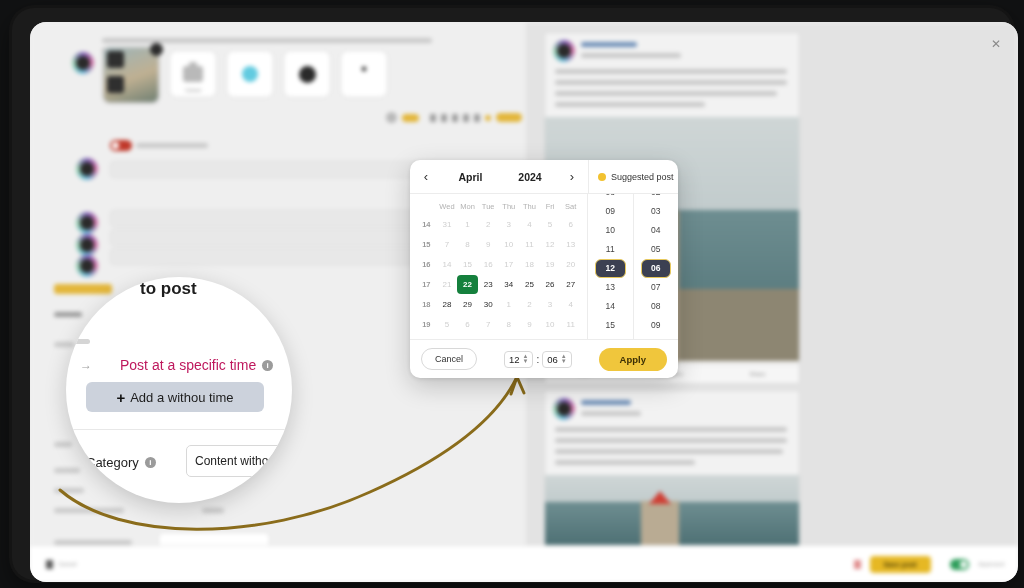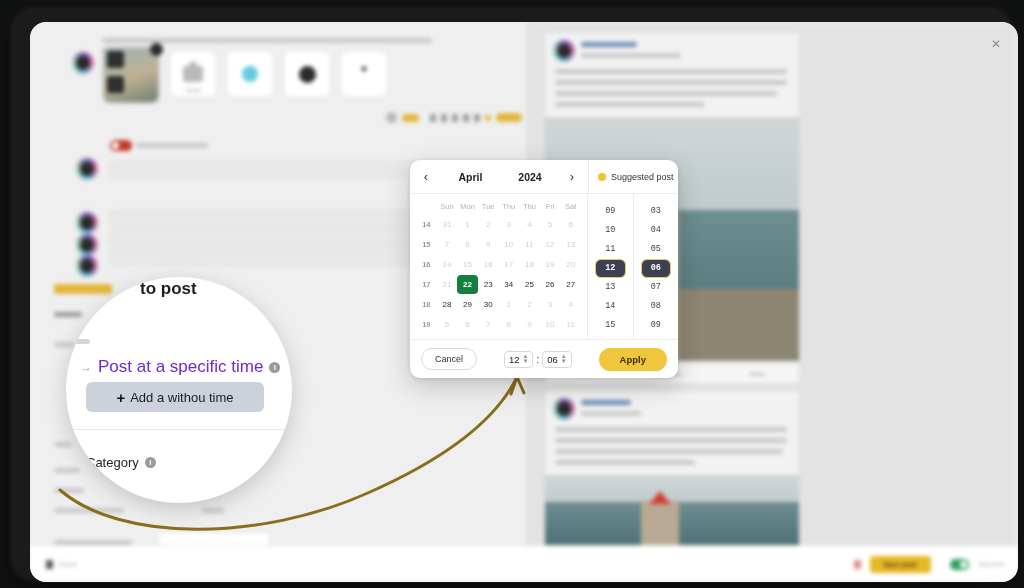--- a/index.html
+++ b/index.html
@@ -102,21 +102,21 @@
   .cal-body{display:flex;height:145px;}
   .grid-wrap{width:178px;border-right:1px solid #ececec;padding:5px 6px 0 6px;box-sizing:border-box;}
   .grid{display:grid;grid-template-columns:repeat(8,1fr);row-gap:1px;}
   .gh{font-size:7.5px;color:#b2b2b2;text-align:center;height:15px;line-height:15px;}
   .wk{font-size:7.5px;color:#9a9a9a;text-align:center;height:19px;line-height:19px;font-weight:bold;}
   .d{font-size:8px;color:#2c2c2c;text-align:center;height:19px;line-height:19px;border-radius:4px;}
   .d.mut{color:#cfcfcf;}
   .d.sel{background:#15803d;color:#fff;font-weight:bold;}
 
   .timecols{flex:1;display:flex;}
-  .tcol{flex:1;position:relative;overflow:hidden;border-right:1px solid #ececec;font-family:Liberation Mono, monospace;}
+  .tcol{flex:1;position:relative;overflow:hidden;border-right:1px solid #ececec;}
   .tcol:last-child{border-right:none;}
   .tlist{position:absolute;left:0;right:0;top:-11px;}
   .ti{height:19px;line-height:19px;text-align:center;font-size:8.5px;color:#444;}
   .ti.on{background:#3c4052;color:#fff;border:1px solid #e8c95c;border-radius:6px;
        margin:0 7px;height:17px;line-height:17px;font-weight:bold;}
 
   .cal-foot{display:flex;align-items:center;height:38px;border-top:1px solid #ececec;padding:0 11px;}
   .bcancel{font-size:9px;color:#333;border:1px solid #d8d8d8;border-radius:13px;padding:5px 13px;background:#fff;}
   .spin-wrap{flex:1;display:flex;align-items:center;justify-content:center;gap:3px;}
   .spin{display:flex;align-items:center;gap:3px;border:1px solid #d8d8d8;border-radius:4px;padding:2px 4px;}
@@ -130,21 +130,21 @@
   .mag{position:absolute;left:36px;top:255px;width:226px;height:226px;border-radius:50%;
        background:#fff;box-shadow:0 6px 22px rgba(0,0,0,.18);z-index:25;overflow:hidden;}
   .mag-in{position:absolute;left:0;top:0;width:226px;height:226px;}
   .m-title{position:absolute;left:74px;top:2px;font-size:17px;font-weight:bold;color:#1d1d1d;}
   .m-row1{position:absolute;left:26px;top:38px;display:flex;align-items:center;gap:9px;}
   .m-row1 .t{font-size:13px;color:#232323;}
   .m-tg{width:32px;height:17px;border-radius:9px;background:#c0392b;position:relative;}
   .m-tg:after{content:"";position:absolute;left:3px;top:3px;width:11px;height:11px;border-radius:50%;background:#fff;}
   .m-row2{position:absolute;left:14px;top:80px;display:flex;align-items:center;gap:6px;}
   .m-arrow{font-size:12px;color:#9b9b9b;}
-  .m-row2 .t{font-size:17px;color:#6d28d9;}
+  .m-row2 .t{font-size:14px;color:#be185d;margin-left:22px;}
   .info{width:11px;height:11px;border-radius:50%;background:#9b9b9b;color:#fff;font-size:8px;
        display:inline-flex;align-items:center;justify-content:center;font-weight:bold;}
   .m-btn{position:absolute;left:20px;top:105px;width:178px;height:30px;background:#ccd2dc;
        border-radius:6px;display:flex;align-items:center;justify-content:center;gap:5px;}
   .m-btn .t{font-size:13px;color:#1d1d1d;}
   .m-plus{font-size:15px;font-weight:bold;color:#111;}
   .m-row3{position:absolute;left:20px;top:178px;display:flex;align-items:center;gap:6px;}
   .m-row3 .t{font-size:13px;color:#232323;}
   .m-sel{position:absolute;left:120px;top:168px;width:120px;height:30px;background:#fff;
        border:1px solid #d8d8d8;border-radius:5px;display:flex;align-items:center;padding-left:8px;}
@@ -302,20 +302,23 @@
           <span class="m-plus">+</span>
           <span class="t">Add a withou time</span>
         </div>
 
         <div class="m-divider"></div>
 
         <div class="m-row3">
           <span class="t">Category</span>
           <span class="info">i</span>
         </div>
+        <div class="m-sel">
+          <span class="t">Content withou</span>
+        </div>
 
         <div class="m-ghost" style="left:8px;top:62px;width:16px;"></div>
         <div class="m-ghost" style="left:2px;top:222px;width:24px;"></div>
       </div>
     </div>
 
     <div class="cal">
 
       <div class="cal-head">
         <div class="cal-head-left">
@@ -327,21 +330,21 @@
         <div class="cal-head-right">
           <span class="sg-dot"></span>
           <span class="sg-txt">Suggested post</span>
         </div>
       </div>
 
       <div class="cal-body">
         <div class="grid-wrap">
           <div class="grid" id="cal-grid">
                 <div class="gh"></div>
-                <div class="gh">Sun</div>
+                <div class="gh">Wed</div>
                 <div class="gh">Mon</div>
                 <div class="gh">Tue</div>
                 <div class="gh">Thu</div>
                 <div class="gh">Thu</div>
                 <div class="gh">Fri</div>
                 <div class="gh">Sat</div>
                 <div class="wk">14</div>
                 <div class="d mut">31</div>
                 <div class="d mut">1</div>
                 <div class="d mut">2</div>

